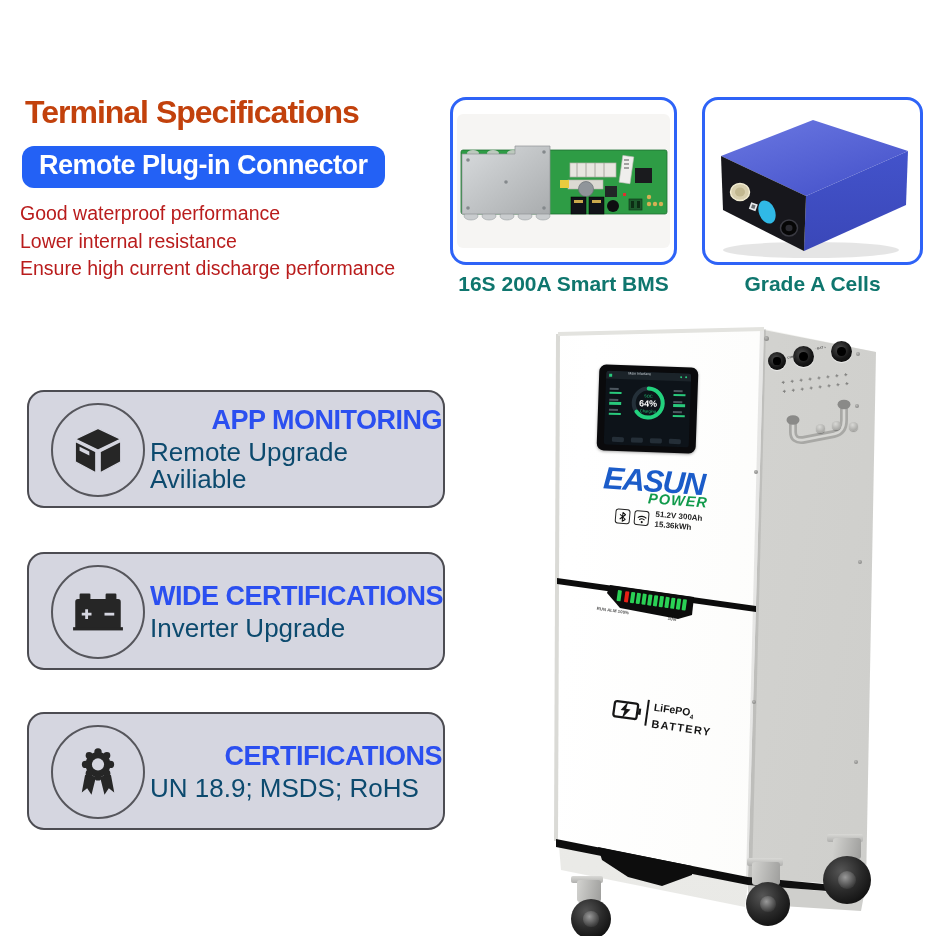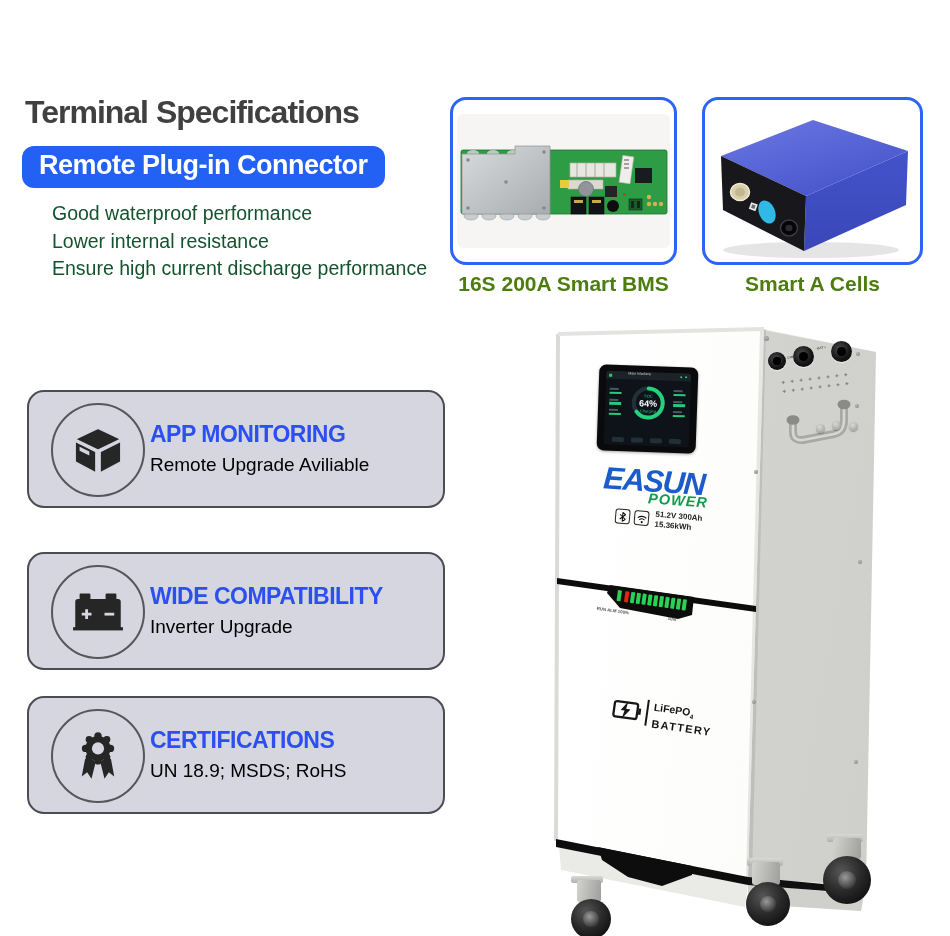--- a/index.html
+++ b/index.html
@@ -7,49 +7,49 @@
         font-family:"Liberation Sans",sans-serif;}
 
   
   .banner{position:absolute;left:0;top:0;width:950px;height:71px;background:#2156f7;
           display:flex;align-items:center;justify-content:center;}
   .banner-t{color:#fff;font-weight:bold;font-size:54px;letter-spacing:0;
             transform:scaleX(.9);white-space:nowrap;}
 
   
   .term-head{position:absolute;left:25px;top:94px;font-size:32px;font-weight:bold;
-             color:#404040;letter-spacing:-1px;}
+             color:#c2410c;letter-spacing:-1px;}
   .badge{position:absolute;left:22px;top:146px;background:#2361f5;color:#fff;
          font-size:27px;font-weight:bold;padding:4px 17px 7px;border-radius:12px;
          letter-spacing:-.5px;}
-  .feats{position:absolute;left:20px;top:200px;font-size:19.5px;color:#14532d;
-         line-height:27.5px;margin-left:32px;}
+  .feats{position:absolute;left:20px;top:200px;font-size:19.5px;color:#b91c1c;
+         line-height:27.5px;}
 
   
   .gbox{position:absolute;top:97px;height:168px;border:3px solid #2e63f7;
         border-radius:16px;background:#fff;box-sizing:border-box;overflow:hidden;}
   .g1{left:450px;width:227px;}
   .g2{left:702px;width:221px;}
-  .gcap{position:absolute;top:272px;font-size:21px;font-weight:bold;color:#4d7c0f;
+  .gcap{position:absolute;top:272px;font-size:21px;font-weight:bold;color:#0f766e;
         text-align:center;}
   .c1{left:450px;width:227px;}
   .c2{left:702px;width:221px;}
 
   
   .card{position:absolute;left:27px;width:418px;height:118px;background:#d5d6e0;
         border:2px solid #4c4c52;border-radius:17px;box-sizing:border-box;}
   .card .circ{position:absolute;left:22px;top:11px;width:90px;height:90px;
         border:2px solid #56565c;border-radius:50%;display:flex;align-items:center;
         justify-content:center;}
   .card .ct{position:absolute;left:121px;top:50%;transform:translateY(-50%);width:292px;}
-  .card .ct .t{font-size:23px;font-weight:bold;color:#2b4ff0;letter-spacing:-.5px;
-        margin-bottom:3px;white-space:nowrap;}
-  .card .ct .s{font-size:19px;color:#000000;line-height:27px;}
+  .card .ct .t{font-size:27px;font-weight:bold;color:#2b4ff0;letter-spacing:-.5px;
+        margin-bottom:3px;white-space:nowrap;text-align:right;}
+  .card .ct .s{font-size:26px;color:#0c4a6e;line-height:27px;}
   .card .ct .s:empty{display:none;}
-  .k1{top:390px;} .k2{top:552px;} .k3{top:696px;}
+  .k1{top:390px;} .k2{top:552px;} .k3{top:712px;}
 
   
   .cp{position:absolute;left:0;top:0;width:950px;height:936px;}
   .f-top {clip-path:polygon(558px 334px,764px 329px,876px 352px,672px 358px);
           background:#f3f3f0;}
   .f-side{clip-path:polygon(764px 330px,876px 352px,866px 886px,748px 878px);
           background:linear-gradient(100deg,#e8e8e5 0%,#d8d8d5 45%,#cdcdca 100%);}
   .f-front{clip-path:polygon(558px 334px,764px 329px,748px 878px,556px 841px);
           background:linear-gradient(96deg,#edede9 0%,#f9f9f6 25%,#ffffff 60%,#fafaf7 100%);}
   .f-corner{clip-path:polygon(760px 329px,766px 329px,752px 878px,746px 878px);
@@ -221,21 +221,21 @@
       <ellipse cx="35" cy="92" rx="5" ry="4.5" fill="#c2b890"></ellipse>
       <ellipse cx="84" cy="128" rx="8.5" ry="8" fill="#060606" stroke="#3a3a42" stroke-width="1.5"></ellipse>
       <ellipse cx="84" cy="128" rx="3.5" ry="3.2" fill="#2a2a30"></ellipse>
       <ellipse cx="62" cy="112" rx="8" ry="12" fill="#30b9e6" transform="rotate(-22 62 112)"></ellipse>
       <rect x="45" y="103" width="7" height="7" fill="#e8eaec" transform="rotate(20 48 106)"></rect>
       <rect x="46.7" y="104.7" width="3.6" height="3.6" fill="#6a6f73" transform="rotate(20 48 106)"></rect>
     </svg>
   </div>
 
   <div class="gcap c1">16S 200A Smart BMS</div>
-  <div class="gcap c2">Smart A Cells</div>
+  <div class="gcap c2">Grade A Cells</div>
 
   <div class="card k1">
     <div class="circ">
       <svg width="52" height="52" viewBox="0 0 48 48">
         <polygon points="24,4 45,14 24,24 3,14" fill="#262626" stroke="#d5d6e0" stroke-width="1.2"></polygon>
         <polygon points="3,16 22,25.5 22,45 3,35" fill="#262626" stroke="#d5d6e0" stroke-width="1.2"></polygon>
         <polygon points="45,16 26,25.5 26,45 45,35" fill="#262626" stroke="#d5d6e0" stroke-width="1.2"></polygon>
         <polygon points="7,21 16,25.4 16,29 7,24.6" fill="#d5d6e0"></polygon>
       </svg>
     </div>
@@ -251,21 +251,21 @@
       <svg width="52" height="52" viewBox="0 0 48 48">
         <rect x="7" y="7" width="10" height="7" rx="1" fill="#262626"></rect>
         <rect x="31" y="7" width="10" height="7" rx="1" fill="#262626"></rect>
         <rect x="3" y="12" width="42" height="28" rx="2.5" fill="#262626"></rect>
         <path d="M9,26 h9 M13.5,21.5 v9" stroke="#d5d6e0" stroke-width="2.6"></path>
         <path d="M30,26 h9" stroke="#d5d6e0" stroke-width="2.6"></path>
         <rect x="1" y="38" width="46" height="3" fill="#262626"></rect>
       </svg>
     </div>
     <div class="ct">
-      <div class="t">WIDE COMPATIBILITY</div>
+      <div class="t">WIDE CERTIFICATIONS</div>
       <div class="s">Inverter Upgrade</div>
     </div>
   </div>
 
   <div class="card k3">
     <div class="circ">
       <svg width="52" height="52" viewBox="0 0 48 48">
         <polygon points="15,25 22,29 18,45 14,39 9,43 12,27" fill="#262626"></polygon>
         <polygon points="33,25 26,29 30,45 34,39 39,43 36,27" fill="#262626"></polygon>
         <circle cx="24" cy="17" r="11.5" fill="#262626"></circle>

